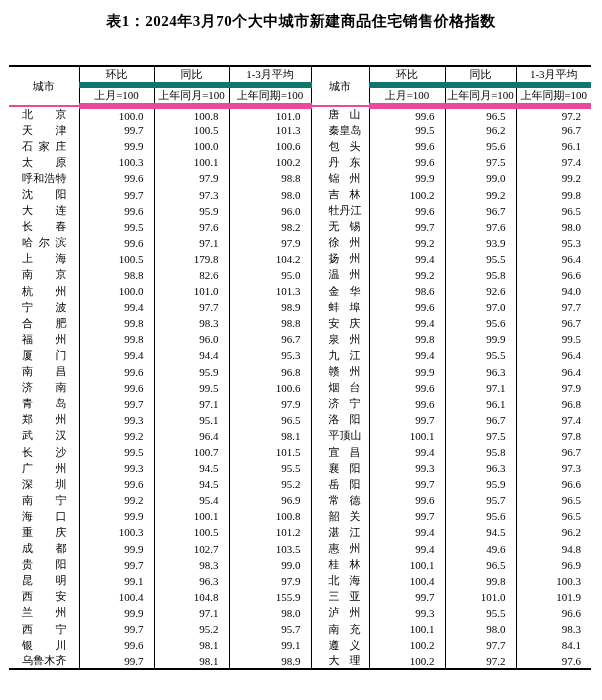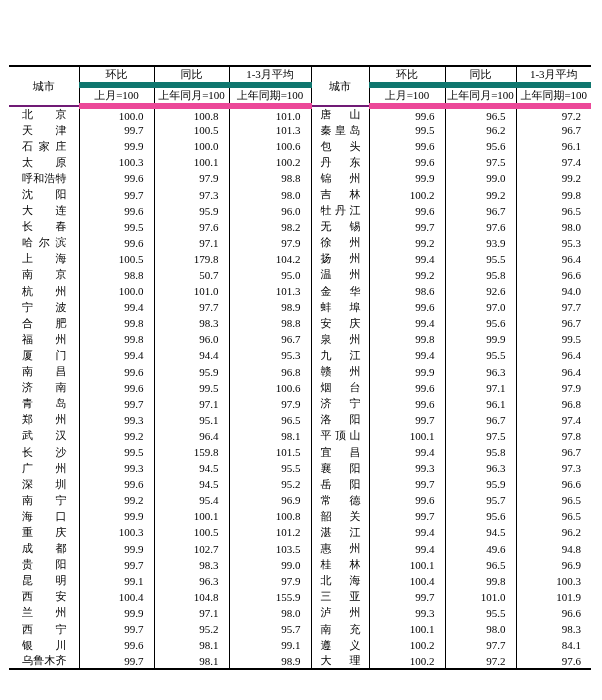--- a/index.html
+++ b/index.html
@@ -38,39 +38,40 @@
     padding: 0;
     font-weight: normal;
     border-right: 1px solid #000;
     overflow: hidden;
     white-space: nowrap;
   }
   th.last, td.last { border-right: none; }
   thead tr { height: 19px; }
   thead th { text-align: center; vertical-align: middle; }
   th.group-label { border-bottom: 6px solid #0f766e; }
-  th.city-h { border-bottom: 2px solid #701a75; }
+  th.city-h { border-bottom: 2px solid #ec4899; }
   tr.sub-row th { border-bottom: 6px solid #ec4899; }
   tbody tr { height: 16.1px; }
   td.city {
     text-align: justify;
     text-align-last: justify;
     -moz-text-align-last: justify;
     padding: 0 12px 0 13px;
   }
-  td.city-r { padding: 0 8px 0 9px; }
+  td.city-r { padding: 0 8px 0 17px; }
   td.num {
     text-align: right;
     padding-right: 10px;
   }
 </style>
 </head>
 <body>
 
 <div class="page">
+  <div class="title">表1：2024年3月70个大中城市新建商品住宅销售价格指数</div>
 
   <table class="price-index">
     <colgroup>
       <col style="width:70px">
         <col style="width:75px">
         <col style="width:75px">
         <col style="width:82px">
       <col style="width:58px">
         <col style="width:76px">
         <col style="width:71px">
@@ -193,21 +194,21 @@
           <td class="num">179.8</td>
           <td class="num">104.2</td>
           <td class="city city-r">扬州</td>
           <td class="num">99.4</td>
           <td class="num">95.5</td>
           <td class="num last">96.4</td>
         </tr>
         <tr>
           <td class="city">南京</td>
           <td class="num">98.8</td>
-          <td class="num">50.7</td>
+          <td class="num">82.6</td>
           <td class="num">95.0</td>
           <td class="city city-r">温州</td>
           <td class="num">99.2</td>
           <td class="num">95.8</td>
           <td class="num last">96.6</td>
         </tr>
         <tr>
           <td class="city">杭州</td>
           <td class="num">100.0</td>
           <td class="num">101.0</td>
@@ -303,21 +304,21 @@
           <td class="num">96.4</td>
           <td class="num">98.1</td>
           <td class="city city-r">平顶山</td>
           <td class="num">100.1</td>
           <td class="num">97.5</td>
           <td class="num last">97.8</td>
         </tr>
         <tr>
           <td class="city">长沙</td>
           <td class="num">99.5</td>
-          <td class="num">159.8</td>
+          <td class="num">100.7</td>
           <td class="num">101.5</td>
           <td class="city city-r">宜昌</td>
           <td class="num">99.4</td>
           <td class="num">95.8</td>
           <td class="num last">96.7</td>
         </tr>
         <tr>
           <td class="city">广州</td>
           <td class="num">99.3</td>
           <td class="num">94.5</td>

